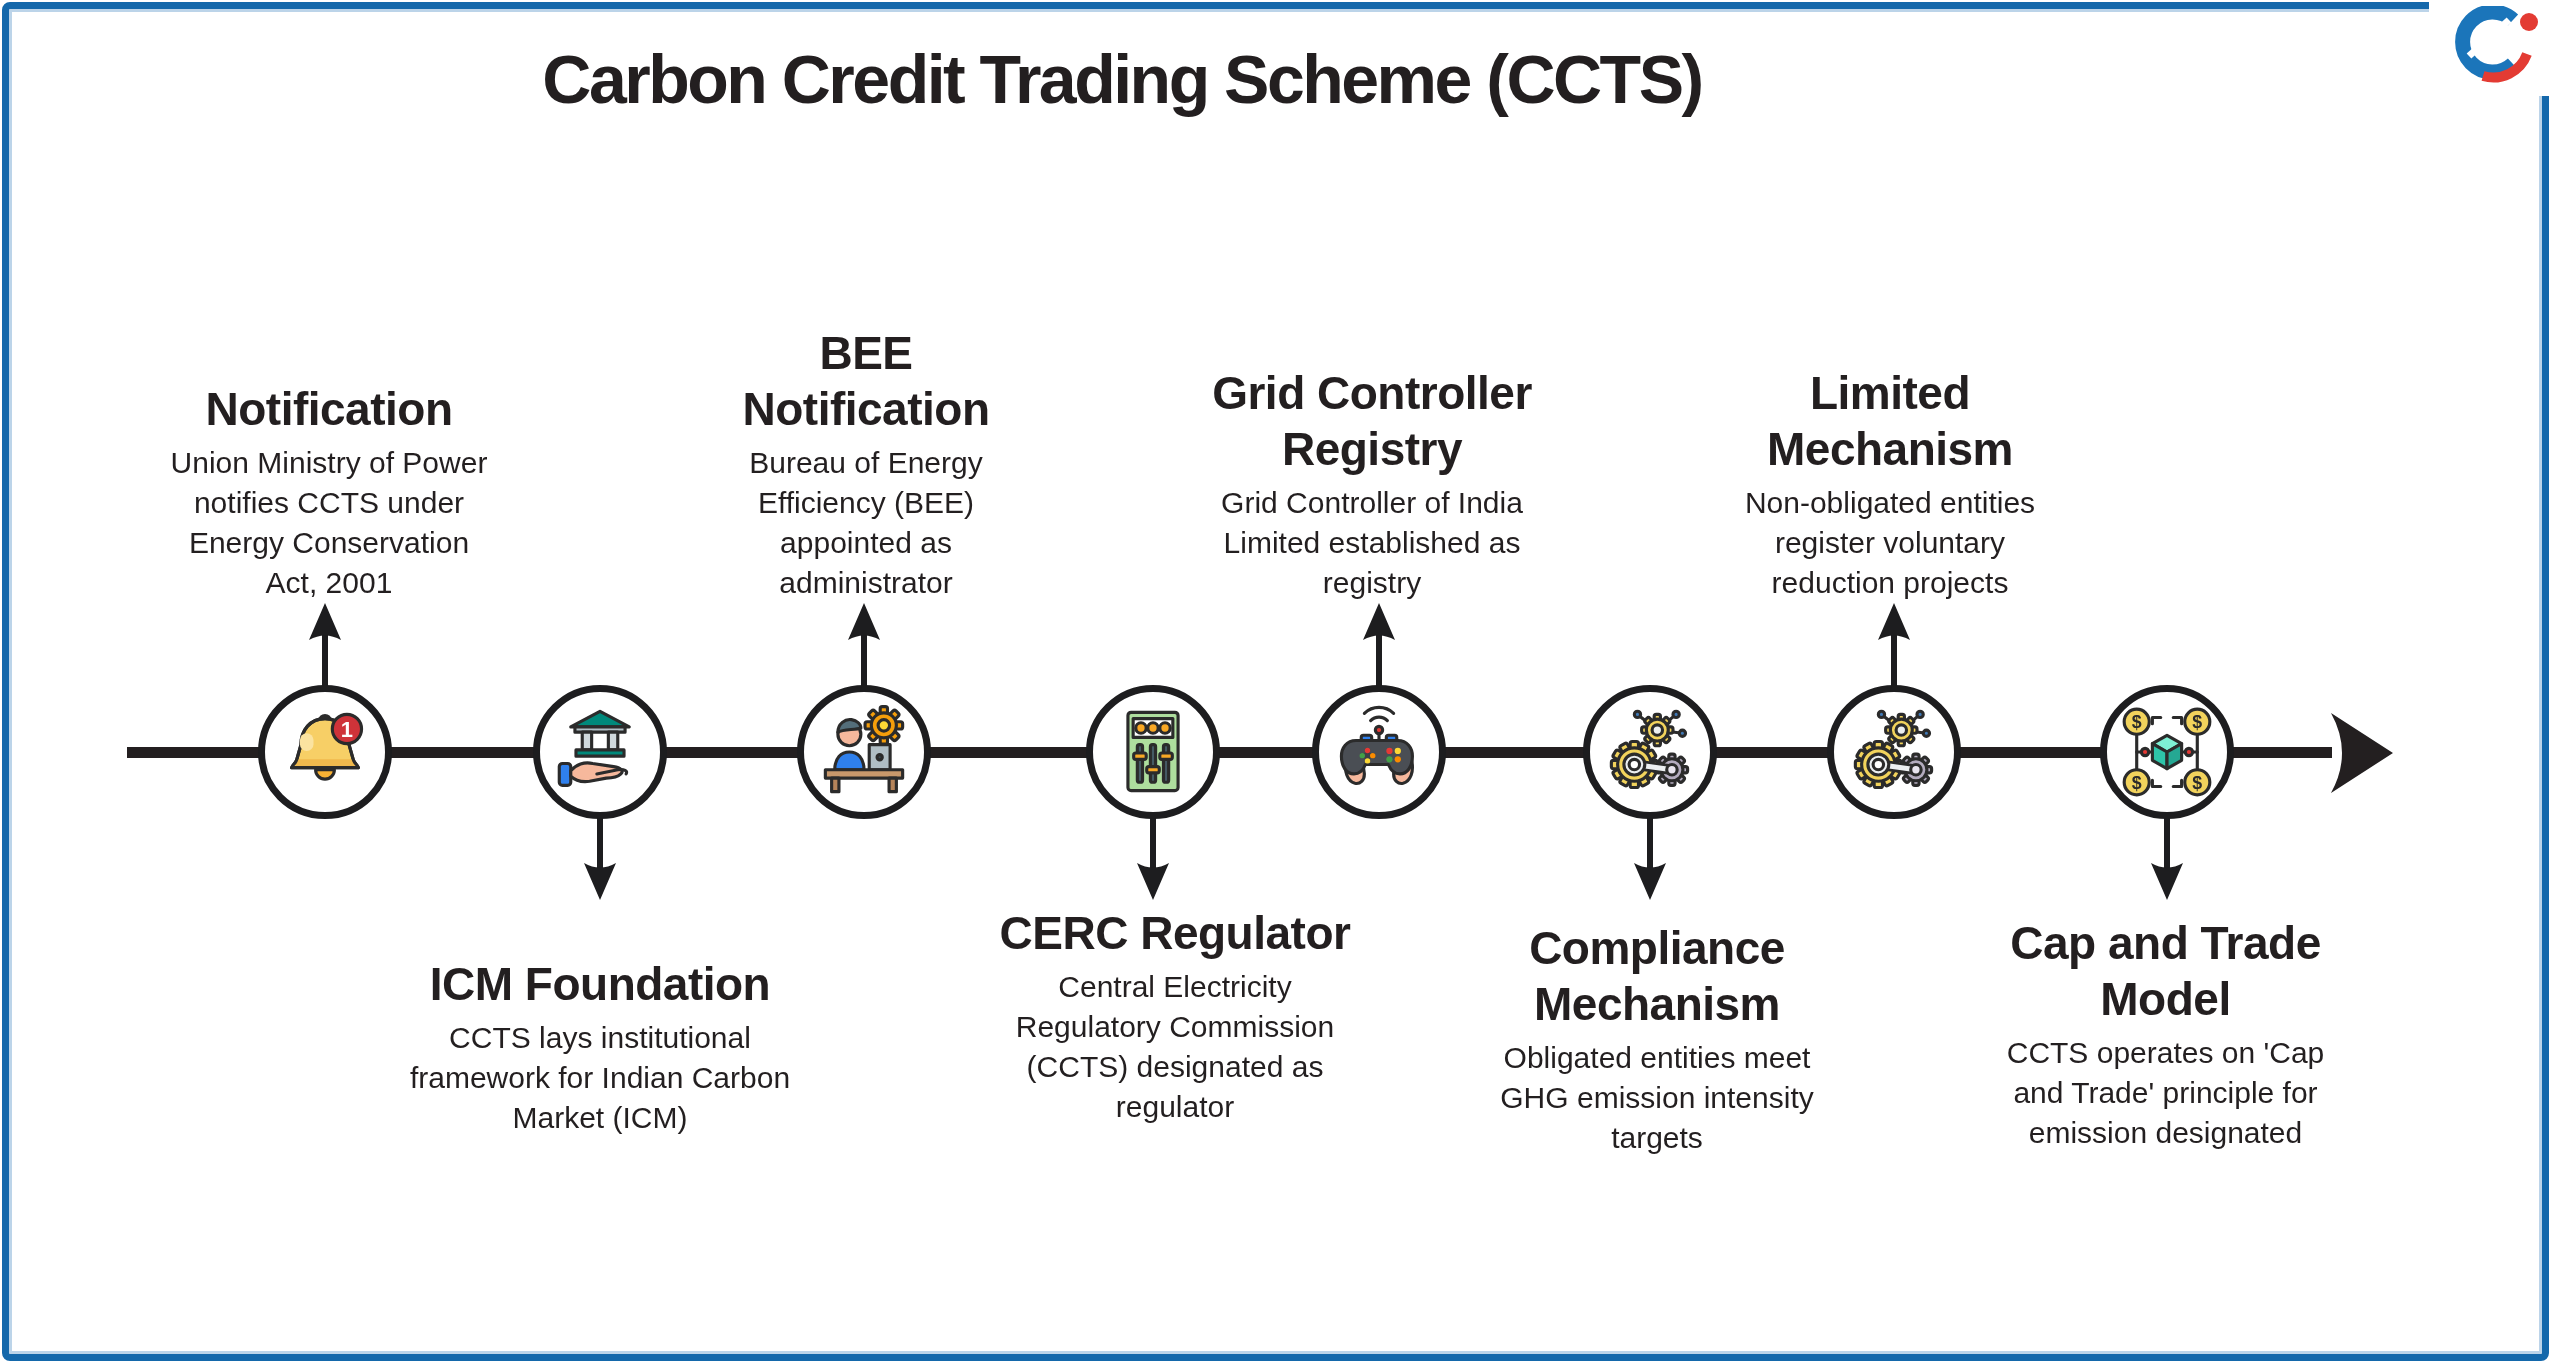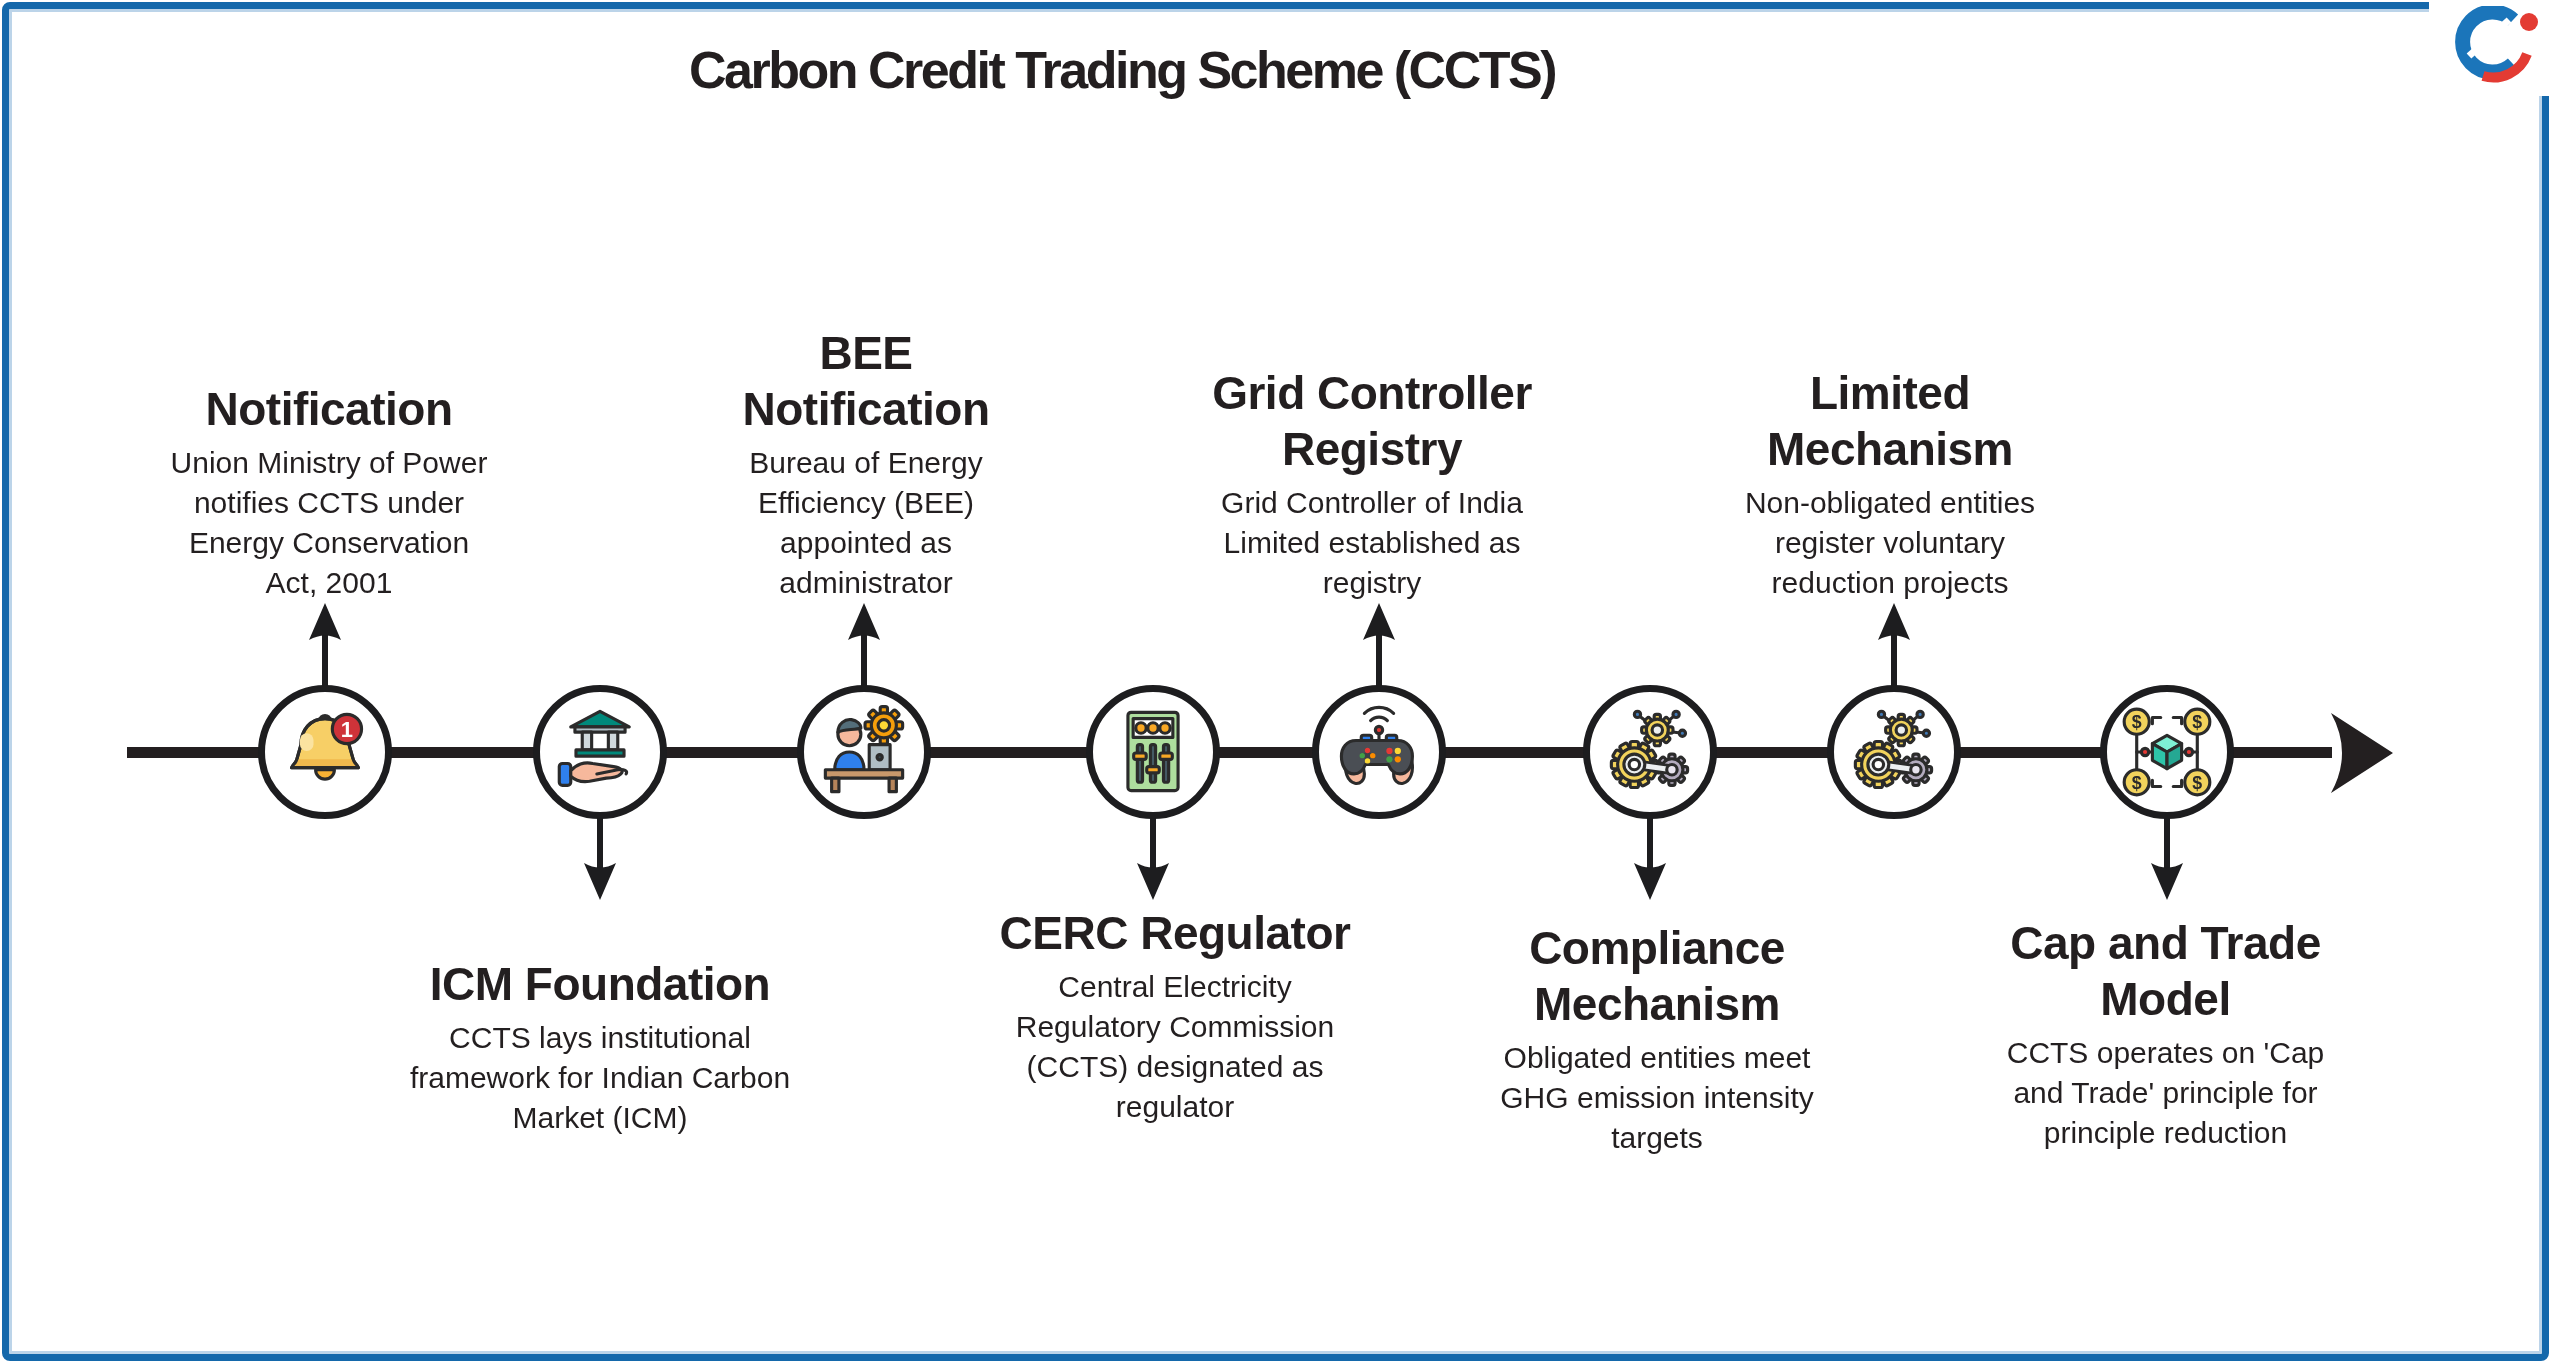--- a/index.html
+++ b/index.html
@@ -6,21 +6,21 @@
   .canvas{
     position:relative;width:2551px;height:1363px;background:#ffffff;overflow:hidden;
     font-family:"Liberation Sans","DejaVu Sans",sans-serif;color:#231f20;
   }
   .frame{
     position:absolute;inset:2px;border:7px solid #1468ab;border-radius:8px;
     box-shadow:inset 0 0 0 3px #bcd4e9;pointer-events:none;
   }
   .main-title{
     position:absolute;top:40px;left:122px;width:2000px;text-align:center;
-    font-size:52px;font-weight:800;letter-spacing:-2.5px;color:#231f20;margin:0;
+    font-size:68px;font-weight:800;letter-spacing:-2.5px;color:#231f20;margin:0;
   }
   .logo-patch{position:absolute;top:0;right:0;width:122px;height:96px;background:#fff;}
   .logo-svg{position:absolute;top:6px;right:10px;}
   .tl-line{position:absolute;left:127px;top:747px;width:2205px;height:11px;background:#231f20;}
   .tl-arrow{position:absolute;left:2325px;top:710px;}
   .node{
     position:absolute;top:685px;width:134px;height:134px;box-sizing:border-box;
     background:#fff;border:7px solid #1d1d1f;border-radius:50%;
     display:flex;align-items:center;justify-content:center;z-index:2;
   }
@@ -334,15 +334,15 @@
   <div class="textblock bottom t4">
     <h3>CERC Regulator</h3>
     <p>Central Electricity Regulatory Commission (CCTS) designated as regulator</p>
   </div>
   <div class="textblock bottom t6">
     <h3>Compliance Mechanism</h3>
     <p>Obligated entities meet GHG emission intensity targets</p>
   </div>
   <div class="textblock bottom t8">
     <h3>Cap and Trade Model</h3>
-    <p>CCTS operates on 'Cap and Trade' principle for principle reduction</p>
+    <p>CCTS operates on 'Cap and Trade' principle for emission designated</p>
   </div>
 </div>
 
 </body></html>

